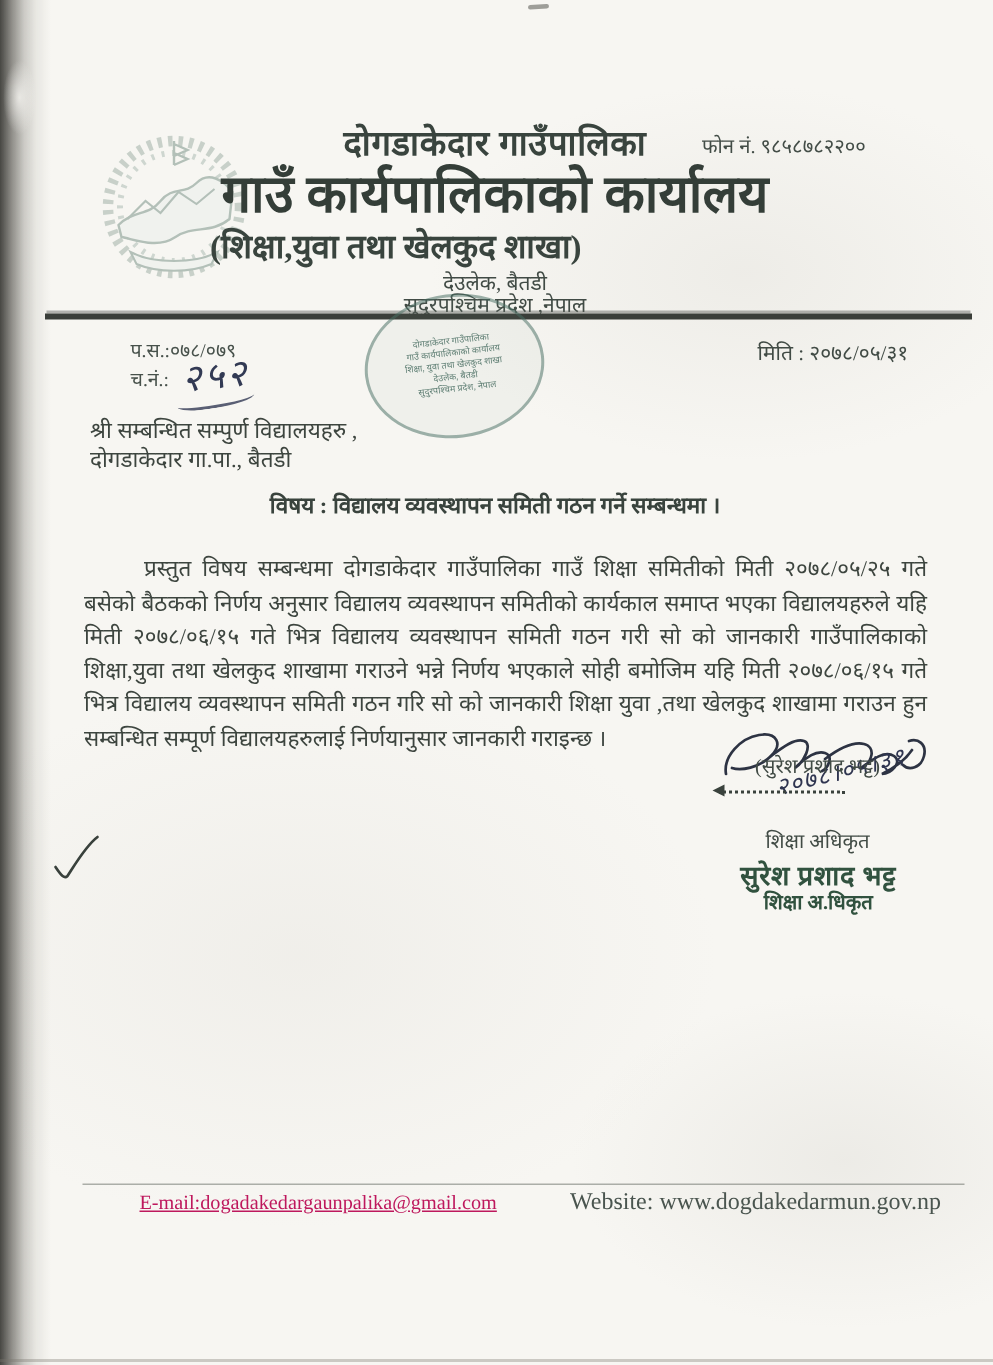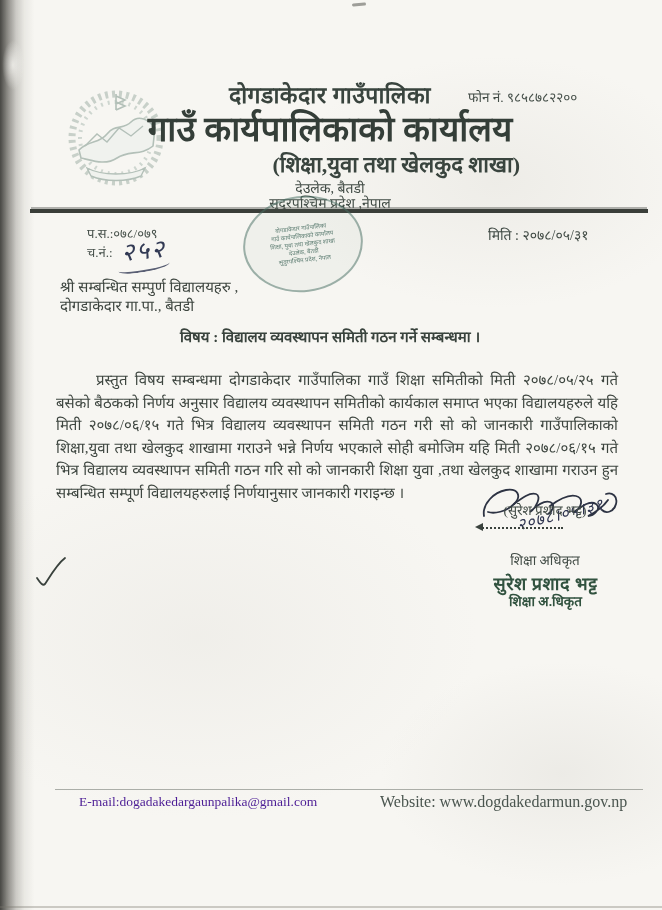--- a/index.html
+++ b/index.html
@@ -27,42 +27,42 @@
   .speck-top{position:absolute;left:352px;top:3px;width:14px;height:3px;background:rgba(70,70,64,.5);border-radius:2px;transform:rotate(-4deg);}
 
   
   .letterhead{position:absolute;left:0;top:0;width:662px;}
   .emblem{position:absolute;left:57px;top:84px;width:118px;height:104px;opacity:.85;}
   .lh-muni{position:absolute;left:170px;top:78px;width:320px;text-align:center;
     font-size:23px;font-weight:bold;color:#39443e;letter-spacing:.5px;}
   .lh-phone{position:absolute;left:468px;top:88px;width:190px;font-size:13.5px;color:#434d47;}
   .lh-office{position:absolute;left:120px;top:104px;width:420px;text-align:center;
     font-size:35px;font-weight:bold;color:#343e38;}
-  .lh-branch{position:absolute;left:140px;top:148px;width:380px;text-align:right;
+  .lh-branch{position:absolute;left:140px;top:148px;width:380px;text-align:left;
     font-size:22px;font-weight:bold;color:#39443e;}
   .lh-addr1{position:absolute;left:200px;top:178px;width:260px;text-align:center;font-size:14px;color:#414b45;}
   .lh-addr2{position:absolute;left:200px;top:193px;width:260px;text-align:center;font-size:14px;color:#414b45;}
   .rule{position:absolute;left:30px;top:209px;width:618px;height:4px;background:#3a3e39;
     box-shadow:0 -3px 0 -1px rgba(90,94,88,.45);}
 
   
   .stamp-top{position:absolute;left:243px;top:196px;width:116px;height:92px;
     border:2px solid rgba(72,110,98,.5);border-radius:50%;transform:rotate(-7deg);
     display:flex;flex-direction:column;justify-content:center;align-items:center;gap:1px;
     color:rgba(56,96,84,.8);background:rgba(120,150,140,.06);}
   .stamp-top span{display:block;font-size:6px;line-height:7px;text-align:center;white-space:nowrap;transform:rotate(0.5deg);}
 
   
   .ref-ps{position:absolute;left:87px;top:224px;font-size:13px;color:#47514b;}
   .ref-chn{position:absolute;left:87px;top:243px;font-size:13px;color:#47514b;}
   .ref-chn-value{position:absolute;left:121px;top:232px;font-size:25px;color:#323a54;
     transform:rotate(-6deg);font-style:italic;letter-spacing:2px;}
   .ref-chn-underline{position:absolute;left:118px;top:262px;width:52px;height:8px;
     border-bottom:2px solid rgba(50,58,84,.8);border-radius:0 0 60% 40%;transform:rotate(-8deg);}
-  .ref-date{position:absolute;left:488px;top:225px;font-size:14px;color:#414b45;}
+  .ref-date{position:absolute;left:505px;top:225px;font-size:14px;color:#414b45;}
 
   
   .to1{position:absolute;left:60px;top:276px;font-size:15px;}
   .to2{position:absolute;left:60px;top:295px;font-size:15px;}
 
   
   .subject{position:absolute;left:60px;top:326px;width:540px;text-align:center;
     font-size:15px;font-weight:bold;color:#39433d;}
 
   
@@ -83,21 +83,21 @@
     font-size:18px;font-weight:bold;color:#31523f;letter-spacing:.5px;}
   .sig-stamp-title{position:absolute;left:448px;top:592px;width:195px;text-align:center;
     font-size:13.5px;font-weight:bold;color:#31523f;}
 
   
   .cc-line{position:absolute;left:46px;top:563px;font-size:13.5px;color:#414b45;}
   .cc-check{position:absolute;left:33px;top:556px;width:34px;height:32px;color:#39413c;}
 
   
   .footer-rule{position:absolute;left:55px;top:789px;width:588px;height:1px;background:rgba(110,115,108,.55);}
-  .footer-email{position:absolute;left:79px;top:794px;font-size:13.5px;color:#4c1d95;}
+  .footer-email{position:absolute;left:93px;top:794px;font-size:13.5px;color:#be185d;text-decoration:underline;}
   .footer-web{position:absolute;left:380px;top:793px;font-size:16px;color:#4a554f;}
 </style>
 </head>
 <body>
 
 <div class="page">
 
   <div class="mottle"></div>
   <div class="edge-left"></div>
   <div class="edge-bottom"></div>

